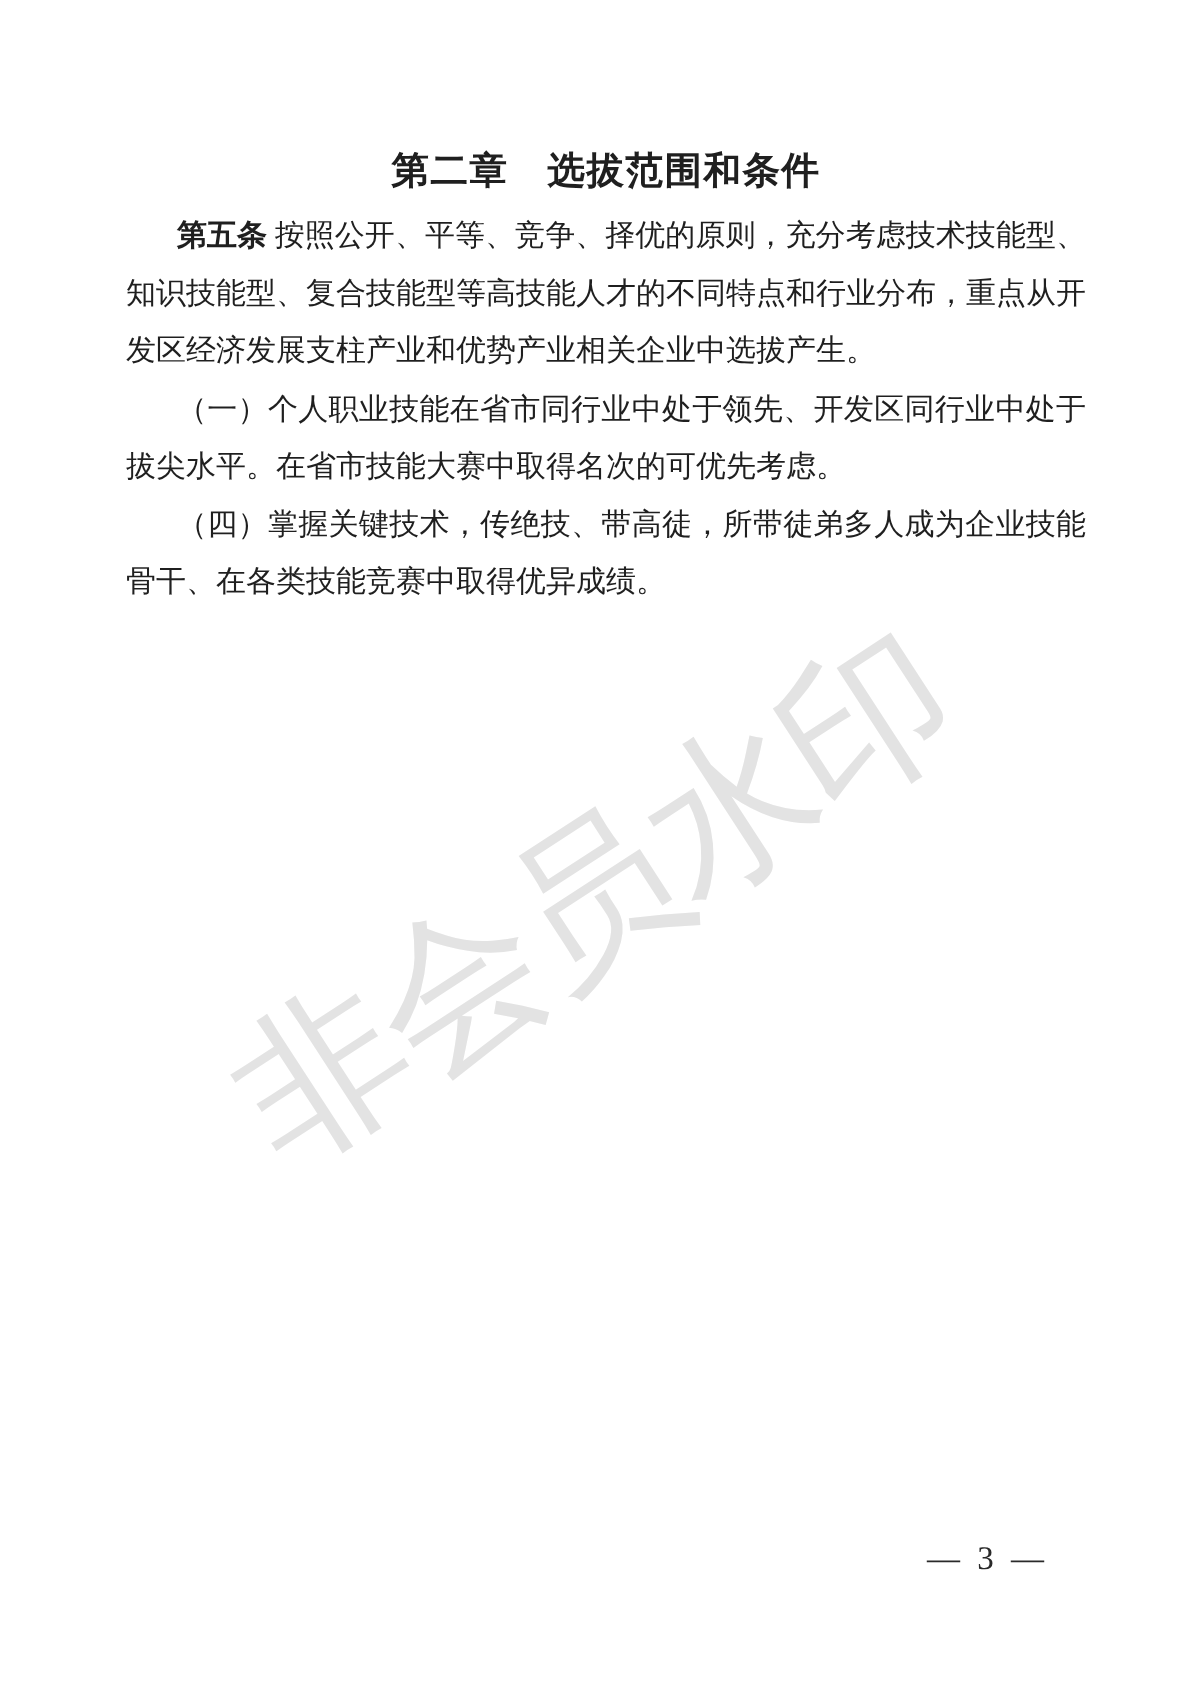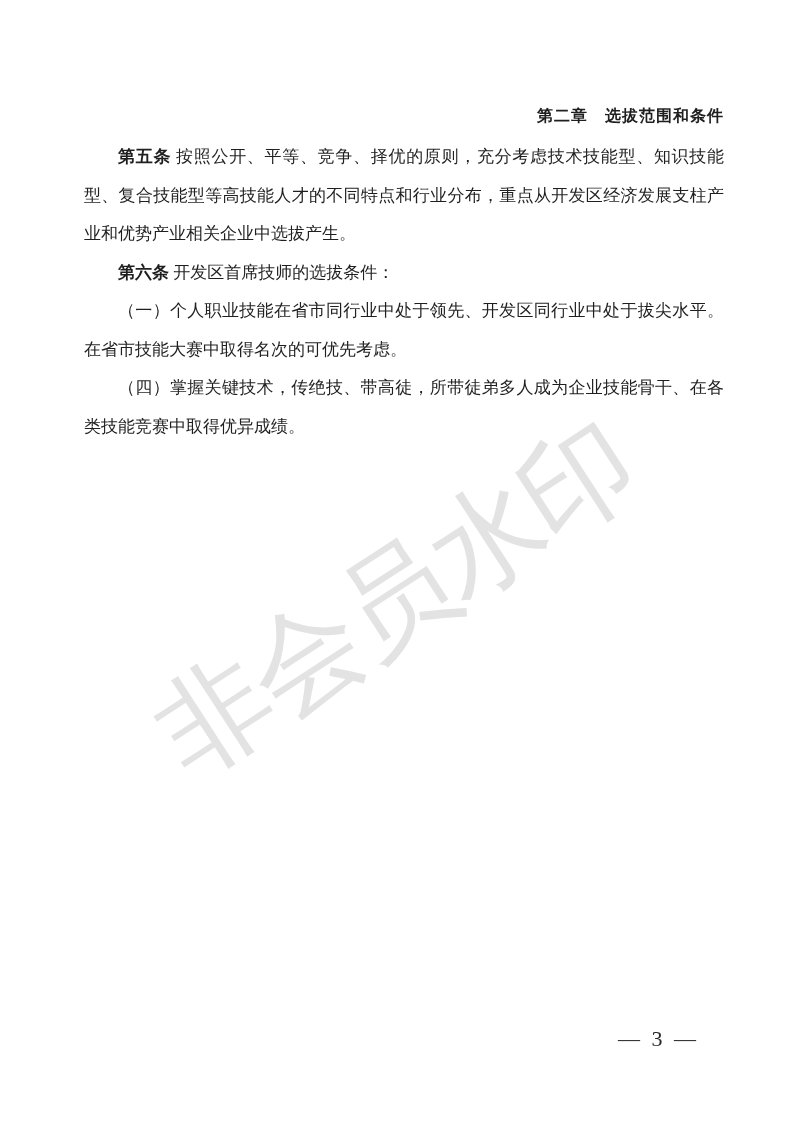--- a/index.html
+++ b/index.html
@@ -30,30 +30,30 @@
   }
   .content {
     position: absolute;
     left: 84px;
     top: 98px;
     width: 640px;
     z-index: 1;
   }
   .title {
     margin: 0 0 4px 0;
-    font-family: Liberation Serif, serif;
+    font-family: Liberation Mono, monospace;
     font-weight: bold;
-    font-size: 16px;
+    font-size: 25px;
     line-height: 36px;
-    text-align: right;
+    text-align: center;
     letter-spacing: 1px;
   }
   .para {
     margin: 0;
-    font-size: 17px;
+    font-size: 20px;
     line-height: 38.5px;
     text-align: justify;
     text-indent: 34px;
     letter-spacing: 0;
   }
   .lead {
     font-weight: bold;
   }
   .pageno {
     position: absolute;
@@ -69,21 +69,20 @@
 <body>
 
 <div class="page" style="background: rgb(255, 255, 255);">
 
   <div class="watermark" style="color: rgb(227, 227, 227);">非会员水印</div>
 
   <div class="content" style="color: rgb(31, 31, 31);">
     <h1 class="title">第二章　选拔范围和条件</h1>
     <div>
         <p class="para"><b class="lead">第五条</b> 按照公开、平等、竞争、择优的原则，充分考虑技术技能型、知识技能型、复合技能型等高技能人才的不同特点和行业分布，重点从开发区经济发展支柱产业和优势产业相关企业中选拔产生。</p>
-        <p class="para"><b class="lead">第六条</b> 开发区首席技师的选拔条件：</p>
         <p class="para">（一）个人职业技能在省市同行业中处于领先、开发区同行业中处于拔尖水平。在省市技能大赛中取得名次的可优先考虑。</p>
         <p class="para">（四）掌握关键技术，传绝技、带高徒，所带徒弟多人成为企业技能骨干、在各类技能竞赛中取得优异成绩。</p>
       </div>
   </div>
 
   <div class="pageno" style="color: rgb(42, 42, 42);">— 3 —</div>
 
 </div>
 
 </body></html>

